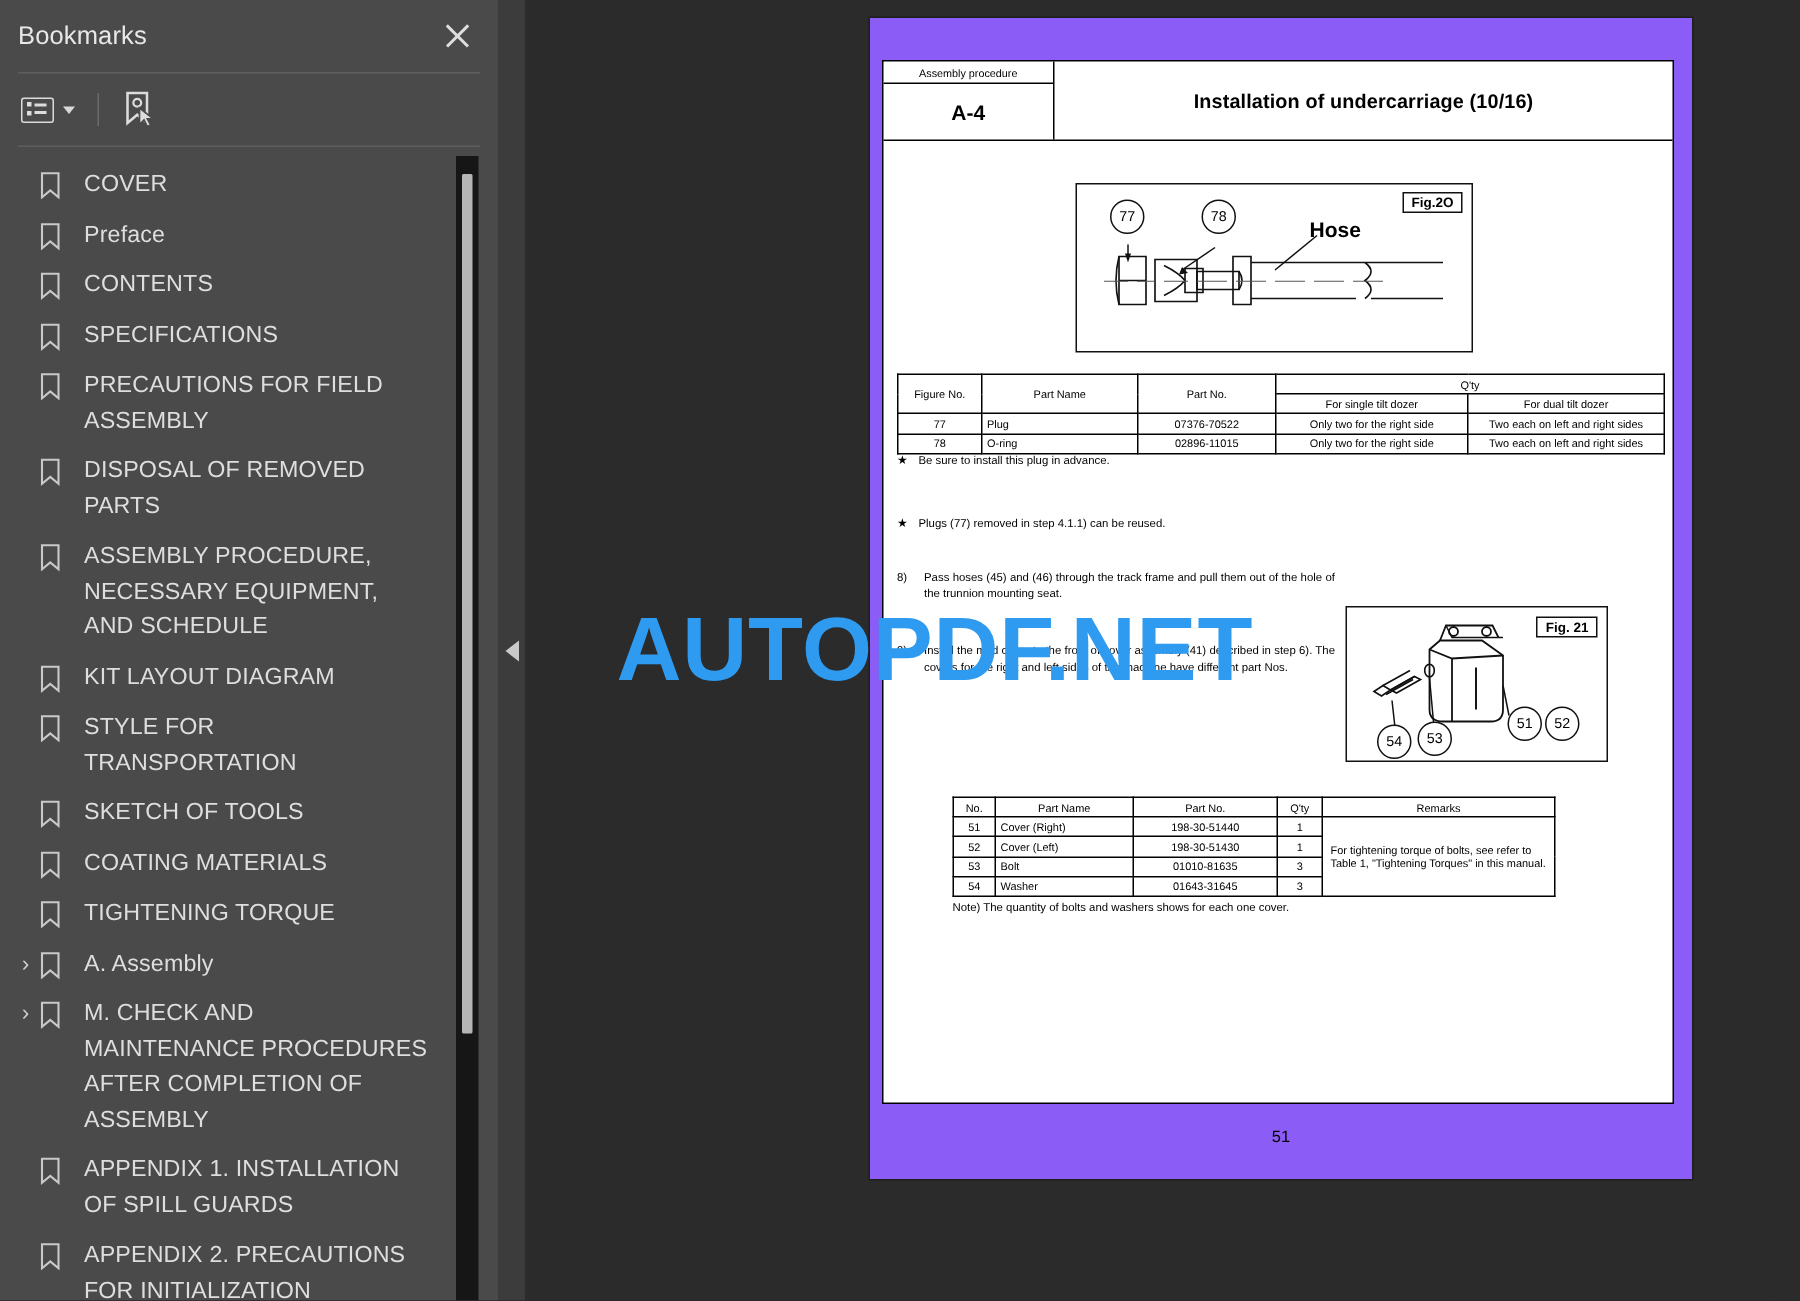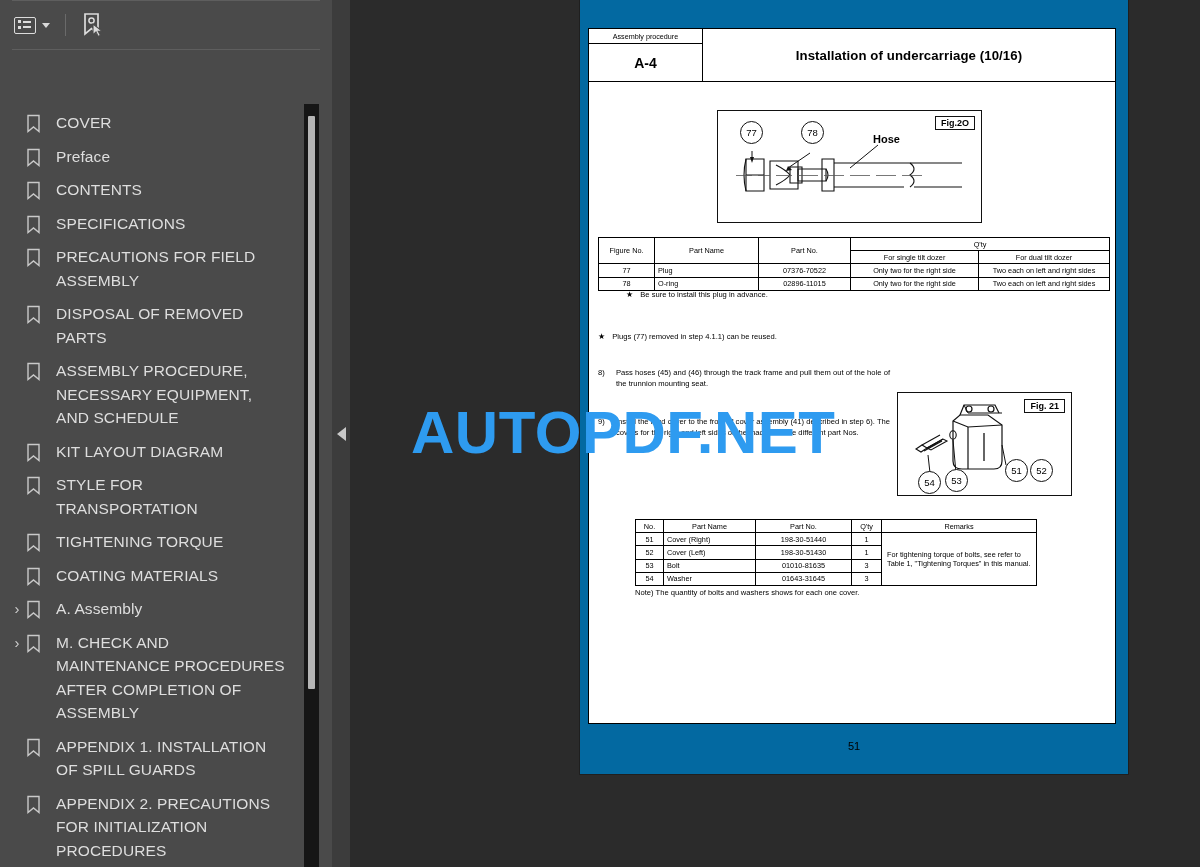--- a/index.html
+++ b/index.html
@@ -96,22 +96,22 @@
     width: 0; height: 0; border-top: 7px solid transparent;
     border-bottom: 7px solid transparent; border-right: 9px solid #c9c9c9;
   }
 
   
   #viewer {
     flex: 1 1 auto; height: 867px; background: #2b2b2b; position: relative;
     overflow: hidden;
   }
   #page {
-    position: absolute; left: 230px; top: 0; width: 548px; height: 774px;
-    background: #0369a1; box-shadow: 0 0 0 1px #1f1f1f;
+    position: absolute; left: 230px; top: 12px; width: 548px; height: 774px;
+    background: #8b5cf6; box-shadow: 0 0 0 1px #1f1f1f;
   }
   #page-inner {
     position: absolute; left: 8px; top: 28px; right: 12px; bottom: 50px;
     border: 1.2px solid #000; background: #fff;
   }
 
   
   .doc-head { display: flex; border-bottom: 1.2px solid #000; height: 53px; }
   .doc-head-left {
     width: 114px; flex: 0 0 114px; border-right: 1.2px solid #000;
@@ -141,21 +141,21 @@
     position: absolute; border: 1.4px solid #111; padding: 1px 5px;
     font-size: 9px; font-weight: bold; background: #fff; color: #000;
     font-family: "Liberation Sans", sans-serif;
   }
   .callout {
     position: absolute; border: 1.2px solid #111; border-radius: 50%;
     width: 23px; height: 23px; background: #fff; color: #000;
     font-size: 9.5px; display: flex; align-items: center; justify-content: center;
   }
   .hose-lbl {
-    position: absolute; font-size: 11px; font-weight: bold; color: #000;
+    position: absolute; font-size: 14px; font-weight: bold; color: #000;
   }
 
   
   table.kt {
     border-collapse: collapse; color: #000; font-size: 7.3px;
     background: #fff;
   }
   table.kt td, table.kt th {
     border: 0.9px solid #000; padding: 1.6px 3px; font-weight: normal;
     line-height: 9px;
@@ -209,20 +209,24 @@
   }
   svg { display: block; }
 </style>
 </head>
 <body>
 
 <div id="app">
 
   <div id="bookmarks-panel">
 
+    <div class="bm-header">
+      <span class="bm-title">Bookmarks</span>
+      <span class="close-icon"></span>
+    </div>
     <div class="hr"></div>
 
     <div class="bm-toolbar">
       <span class="tb-btn">
         <span class="list-icon">
           <i class="d1"></i>
             <i class="l1"></i>
             <i class="d2"></i>
             <i class="l2"></i>
         </span>
@@ -323,30 +327,39 @@
           </span>
           <span class="bm-label">STYLE FOR TRANSPORTATION</span>
         </div>
         <div class="bm-item">
           <span class="expander empty">›</span>
           <span class="bm-ribbon">
             <svg width="15" height="19" viewBox="0 0 15 19">
               <path d="M2 1.5 h11 v16 l-5.5 -4.6 L2 17.5 Z" fill="none" stroke="#c9c9c9" stroke-width="1.4"></path>
             </svg>
           </span>
+          <span class="bm-label">SKETCH OF TOOLS</span>
+        </div>
+        <div class="bm-item">
+          <span class="expander empty">›</span>
+          <span class="bm-ribbon">
+            <svg width="15" height="19" viewBox="0 0 15 19">
+              <path d="M2 1.5 h11 v16 l-5.5 -4.6 L2 17.5 Z" fill="none" stroke="#c9c9c9" stroke-width="1.4"></path>
+            </svg>
+          </span>
+          <span class="bm-label">COATING MATERIALS</span>
+        </div>
+        <div class="bm-item">
+          <span class="expander empty">›</span>
+          <span class="bm-ribbon">
+            <svg width="15" height="19" viewBox="0 0 15 19">
+              <path d="M2 1.5 h11 v16 l-5.5 -4.6 L2 17.5 Z" fill="none" stroke="#c9c9c9" stroke-width="1.4"></path>
+            </svg>
+          </span>
           <span class="bm-label">TIGHTENING TORQUE</span>
-        </div>
-        <div class="bm-item">
-          <span class="expander empty">›</span>
-          <span class="bm-ribbon">
-            <svg width="15" height="19" viewBox="0 0 15 19">
-              <path d="M2 1.5 h11 v16 l-5.5 -4.6 L2 17.5 Z" fill="none" stroke="#c9c9c9" stroke-width="1.4"></path>
-            </svg>
-          </span>
-          <span class="bm-label">COATING MATERIALS</span>
         </div>
         <div class="bm-item">
           <span class="expander">›</span>
           <span class="bm-ribbon">
             <svg width="15" height="19" viewBox="0 0 15 19">
               <path d="M2 1.5 h11 v16 l-5.5 -4.6 L2 17.5 Z" fill="none" stroke="#c9c9c9" stroke-width="1.4"></path>
             </svg>
           </span>
           <span class="bm-label">A. Assembly</span>
         </div>
@@ -463,21 +476,21 @@
                 <tr>
                   <td class="tc">78</td>
                   <td class="tl">O-ring</td>
                   <td class="tc">02896-11015</td>
                   <td class="tc">Only two for the right side</td>
                   <td class="tc">Two each on left and right sides</td>
                 </tr>
               </tbody>
           </table>
 
-          <div class="note-star" style="left:9px; top:208px; width:512px;margin-left:28px;">
+          <div class="note-star" style="left:9px; top:208px; width:512px;">
             <span class="star">★</span>
             <span style="display:inline-block; vertical-align:top; width:494px; padding-left:5px;">
               <span>Be sure to install this plug in advance.</span><br>
             </span>
           </div>
 
           <div class="note-star" style="left:9px; top:250px; width:512px;">
             <span class="star">★</span>
             <span style="display:inline-block; vertical-align:top; width:494px; padding-left:5px;">Plugs (77) removed in step 4.1.1) can be reused.</span>
           </div>

